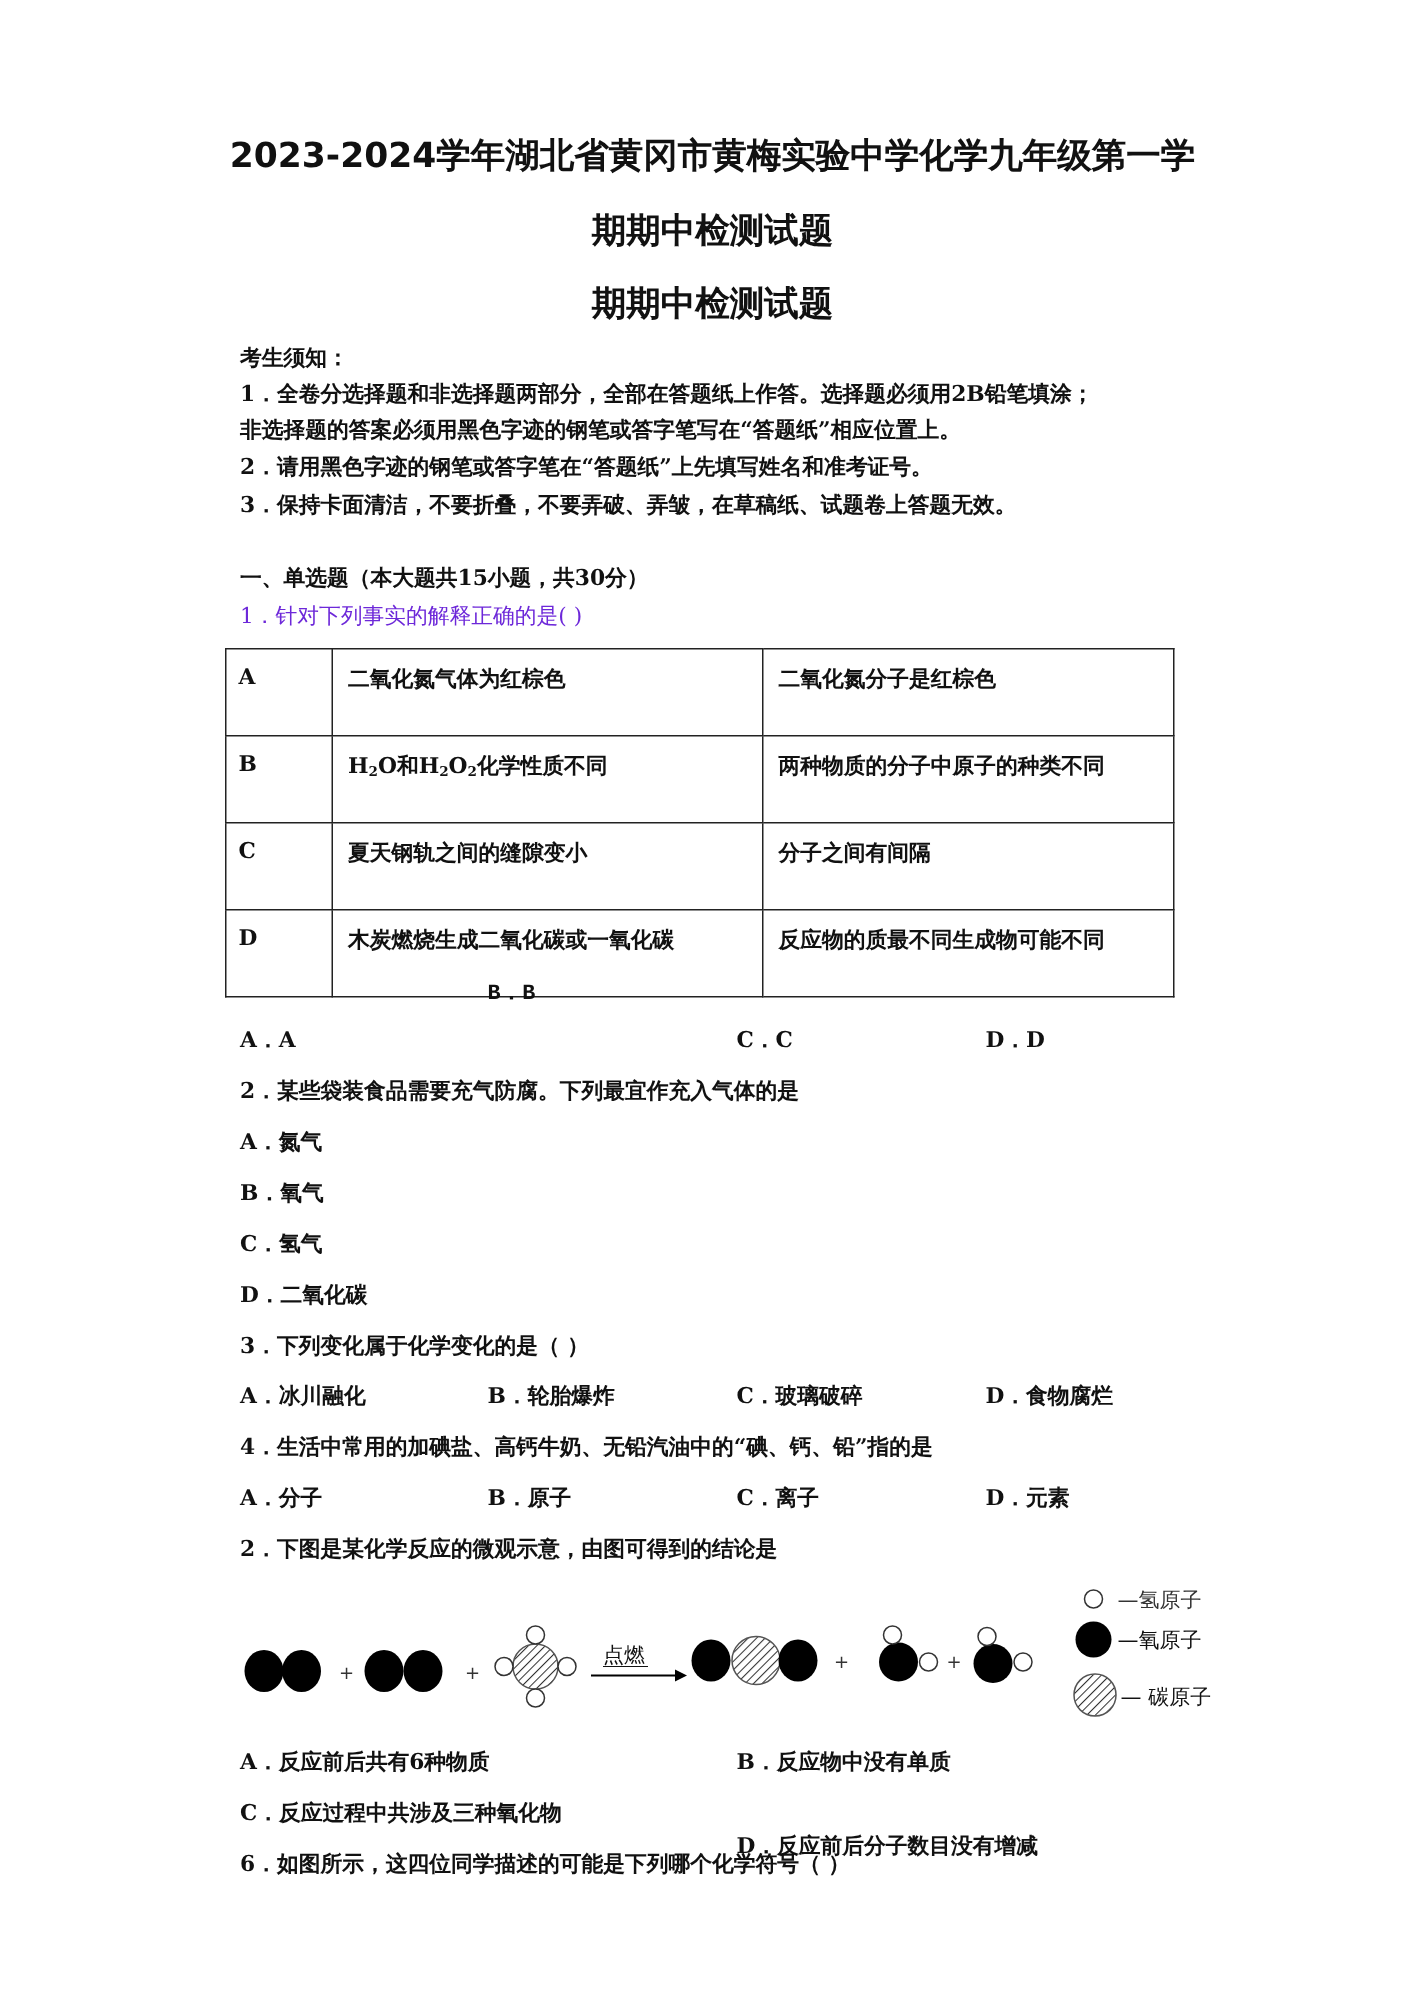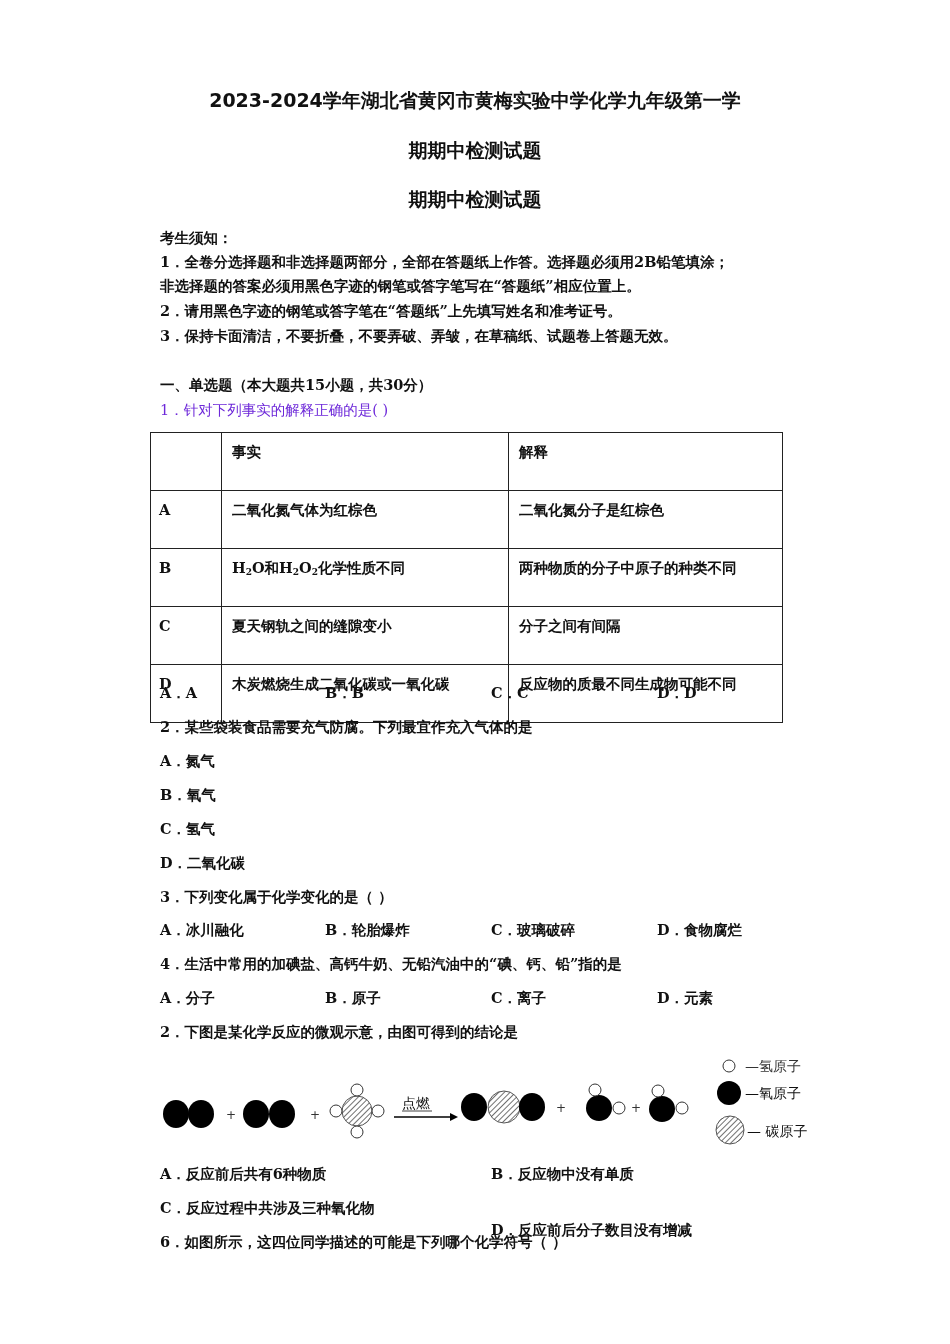--- a/index.html
+++ b/index.html
@@ -1,20 +1,20 @@
 <!DOCTYPE html>
 <html><head>
 <meta charset="utf-8">
 <style>
   html, body { margin: 0; padding: 0; background: #ffffff; }
   body { width: 950px; height: 1344px; position: relative; overflow: hidden;
          font-family: "DejaVu Serif", "Liberation Serif", serif; color: #111; }
   .title { position: absolute; left: 0; width: 950px; text-align: center;
            font-family: "DejaVu Sans", "Liberation Sans", sans-serif; font-weight: bold;
-           font-size: 19px; letter-spacing: 0px; }
+           font-size: 23px; letter-spacing: 0px; }
   .line { position: absolute; left: 160px; font-size: 14.5px; white-space: nowrap; font-weight: bold; }
   .line.light { font-weight: normal; color: #6d28d9; }
   .opt { position: absolute; font-size: 14.5px; font-weight: bold; white-space: nowrap; }
   table.q1 { position: absolute; left: 150px; top: 432px; border-collapse: collapse;
              width: 633px; font-size: 14.5px; font-weight: bold; }
   table.q1 td { border: 1.5px solid #222; height: 47px; vertical-align: top; padding: 10px 10px 0 10px; }
   table.q1 td.c0 { width: 52px; padding-left: 8px; }
   table.q1 td.c1 { width: 266px; }
   sub { font-size: 9px; vertical-align: -2px; }
   svg.diagram { position: absolute; left: 150px; top: 1050px; }
@@ -30,25 +30,20 @@
 <div class="line" style="top:253px;">1．全卷分选择题和非选择题两部分，全部在答题纸上作答。选择题必须用2B铅笔填涂；</div>
 <div class="line" style="top:277px;">非选择题的答案必须用黑色字迹的钢笔或答字笔写在“答题纸”相应位置上。</div>
 <div class="line" style="top:302px;">2．请用黑色字迹的钢笔或答字笔在“答题纸”上先填写姓名和准考证号。</div>
 <div class="line" style="top:327px;">3．保持卡面清洁，不要折叠，不要弄破、弄皱，在草稿纸、试题卷上答题无效。</div>
 
 <div class="line" style="top:376px;">一、单选题（本大题共15小题，共30分）</div>
 <div class="line light" style="top:401px;">1．针对下列事实的解释正确的是(   )</div>
 
 <table class="q1">
   <tbody>
-      <tr>
-    <td class="c0"></td>
-    <td class="c1">事实</td>
-    <td>解释</td>
-  </tr>
   <tr>
     <td class="c0">A</td>
     <td class="c1">二氧化氮气体为红棕色</td>
     <td>二氧化氮分子是红棕色</td>
   </tr>
   <tr>
     <td class="c0">B</td>
     <td class="c1"><span>H</span><sub>2</sub><span>O和H</span><sub>2</sub><span>O</span><sub>2</sub><span>化学性质不同</span></td>
     <td>两种物质的分子中原子的种类不同</td>
   </tr>
@@ -59,21 +54,21 @@
   </tr>
   <tr>
     <td class="c0">D</td>
     <td class="c1">木炭燃烧生成二氧化碳或一氧化碳</td>
     <td>反应物的质最不同生成物可能不同</td>
   </tr>
 </tbody>
   </table>
 
 <div class="opt" style="left:160px; top:684px;">A．A</div>
-<div class="opt" style="left:325px; top:684px;">B．B</div>
+<div class="opt" style="left:325px; top:652px;font-family:Liberation Mono, monospace;">B．B</div>
 <div class="opt" style="left:491px; top:684px;">C．C</div>
 <div class="opt" style="left:657px; top:684px;">D．D</div>
 
 <div class="line" style="top:718px;">2．某些袋装食品需要充气防腐。下列最宜作充入气体的是</div>
 <div class="opt" style="left:160px; top:752px;">A．氮气</div>
 <div class="opt" style="left:160px; top:786px;">B．氧气</div>
 <div class="opt" style="left:160px; top:820px;">C．氢气</div>
 <div class="opt" style="left:160px; top:854px;">D．二氧化碳</div>
 
 <div class="line" style="top:888px;">3．下列变化属于化学变化的是（      ）</div>

